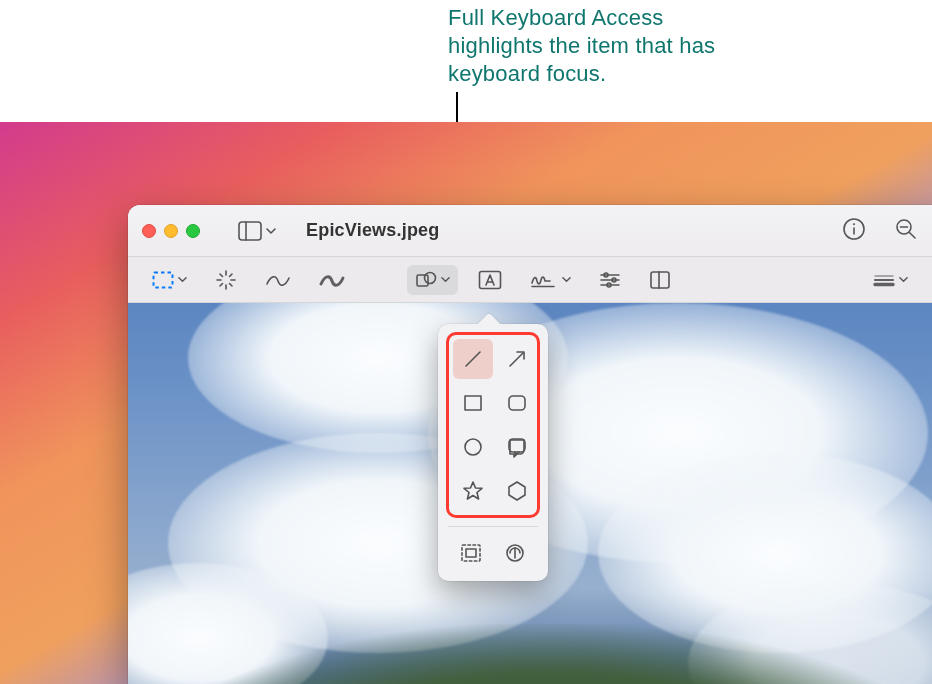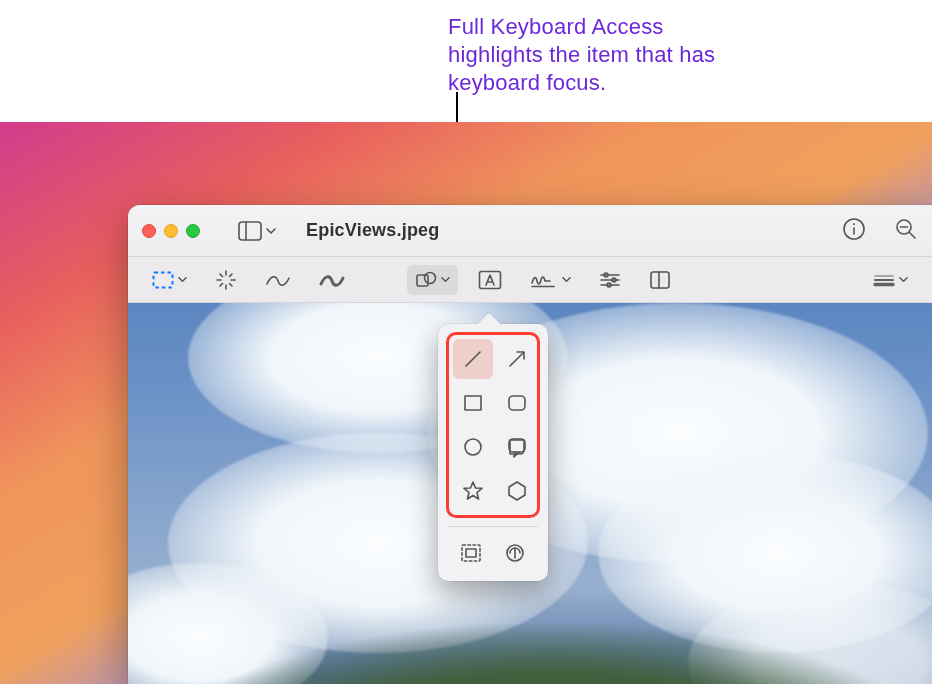--- a/index.html
+++ b/index.html
@@ -9,26 +9,26 @@
     width: 932px;
     height: 684px;
     background: #fff;
     position: relative;
     overflow: hidden;
   }
 
   
   .caption {
     position: absolute;
-    top: 13px;
+    top: 4px;
     left: 448px;
     width: 300px;
     font-size: 22px;
     line-height: 28px;
-    color: #6d28d9;
+    color: #0f766e;
     letter-spacing: 0.2px;
   }
 
   
   .callout-line {
     position: absolute;
     left: 456px;
     top: 92px;
     width: 2px;
     height: 228px;

